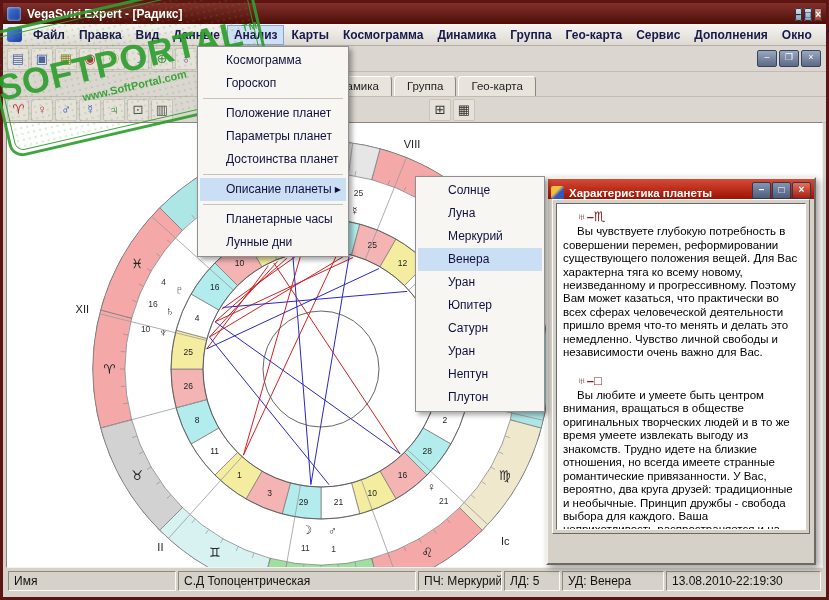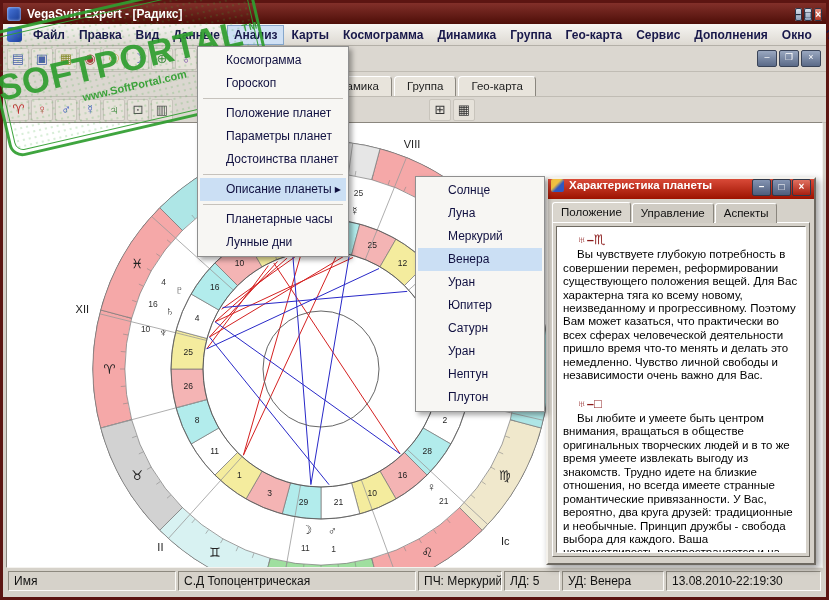--- a/index.html
+++ b/index.html
@@ -38,21 +38,21 @@
   .popup{position:absolute;background:#f7f6f3;border:1px solid #8f8f8f;box-shadow:3px 3px 5px rgba(0,0,0,.35);padding:2px;box-sizing:border-box;}
   #analysis-menu{left:197px;top:46px;width:152px;z-index:30;}
   #planet-menu{left:415px;top:176px;width:130px;z-index:31;}
   .mitem{height:23px;line-height:23px;padding-left:26px;font-size:12px;color:#101040;position:relative;white-space:nowrap;}
   #planet-menu .mitem{padding-left:30px;}
   .mitem.sel{background:var(--hl);}
   .mitem .arrow{position:absolute;right:5px;top:0;font-size:8px;}
   .msep{border-top:1px solid #c6c2bc;margin:3px 3px;}
   
   #dialog{position:absolute;left:546px;top:177px;width:270px;height:388px;background:#d5d1c9;border:2px solid;border-color:#f4f1eb #6e6a62 #6e6a62 #f4f1eb;box-shadow:3px 3px 7px rgba(0,0,0,.4);z-index:25;box-sizing:border-box;}
-  .dtitle{height:20px;background:linear-gradient(var(--dt1),var(--dt2));display:flex;align-items:flex-start;padding:0 3px;color:#fff;font-weight:bold;font-size:11.5px;}
+  .dtitle{height:20px;background:linear-gradient(var(--dt1),var(--dt2));display:flex;align-items:flex-end;padding:0 3px;color:#fff;font-weight:bold;font-size:11.5px;}
   .dicon{width:13px;height:13px;margin-right:5px;background:linear-gradient(135deg,#f0c040 40%,#3058c0 60%);border-radius:2px;flex:none;}
   .dtitle-text{flex:1;white-space:nowrap;overflow:hidden;}
   .dbtn{width:17px;height:15px;margin-left:1px;border:1px solid #30384a;border-radius:2px;font-size:10px;line-height:13px;text-align:center;background:linear-gradient(#8494b2,#4e5d7c);color:#fff;flex:none;}
   .dbtn.close{background:linear-gradient(#e07060,#a81f10);}
   .dtabs{display:flex;padding:3px 4px 0;}
   .dtab2{padding:3px 8px;font-size:11.5px;background:#cfcbc3;border:1px solid #8a867e;border-bottom:none;border-top-color:#fff;border-left-color:#fff;border-radius:3px 3px 0 0;margin-right:1px;color:#111;position:relative;top:1px;}
   .dtab2.on{background:#d9d5cd;top:0;padding-bottom:4px;z-index:2;}
   .dpane{margin:0 4px 4px;border:1px solid;border-color:#fff #6e6a62 #6e6a62 #fff;height:335px;box-sizing:border-box;background:#d5d1c9;padding:3px;}
   .dtext{background:#fff;border:1px solid;border-color:#6e6a62 #fff #fff #6e6a62;height:100%;box-sizing:border-box;padding:3px 6px;font-size:11.5px;line-height:1.17;color:#000;overflow:hidden;}
   .dtext p{margin:0;text-indent:14px;}
@@ -390,25 +390,20 @@
 <div id="dialog">
   <div class="dtitle">
     <span class="dicon"></span>
     <span class="dtitle-text">Характеристика планеты</span>
     <span id="dialog-buttons" style="display:flex;">
         <span class="dbtn">–</span>
         <span class="dbtn">□</span>
         <span class="dbtn close">×</span>
       </span>
   </div>
-  <div class="dtabs" id="dialog-tabs">
-      <span class="dtab2 on">Положение</span>
-      <span class="dtab2">Управление</span>
-      <span class="dtab2">Аспекты</span>
-    </div>
   <div class="dpane">
     <div class="dtext">
       <div class="glyphline">♅–♏</div>
       <p>Вы чувствуете глубокую потребность в совершении перемен, реформировании существующего положения вещей. Для Вас характерна тяга ко всему новому, неизведанному и прогрессивному. Поэтому Вам может казаться, что практически во всех сферах человеческой деятельности пришло время что-то менять и делать это немедленно. Чувство личной свободы и независимости очень важно для Вас.</p>
       <div class="glyphline g2">♅–□</div>
       <p>Вы любите и умеете быть центром внимания, вращаться в обществе оригинальных творческих людей и в то же время умеете извлекать выгоду из знакомств. Трудно идете на близкие отношения, но всегда имеете странные романтические привязанности. У Вас, вероятно, два круга друзей: традиционные и необычные. Принцип дружбы - свобода выбора для каждого. Ваша неприхотливость распространяется и на</p>
     </div>
   </div>
 </div>
 

